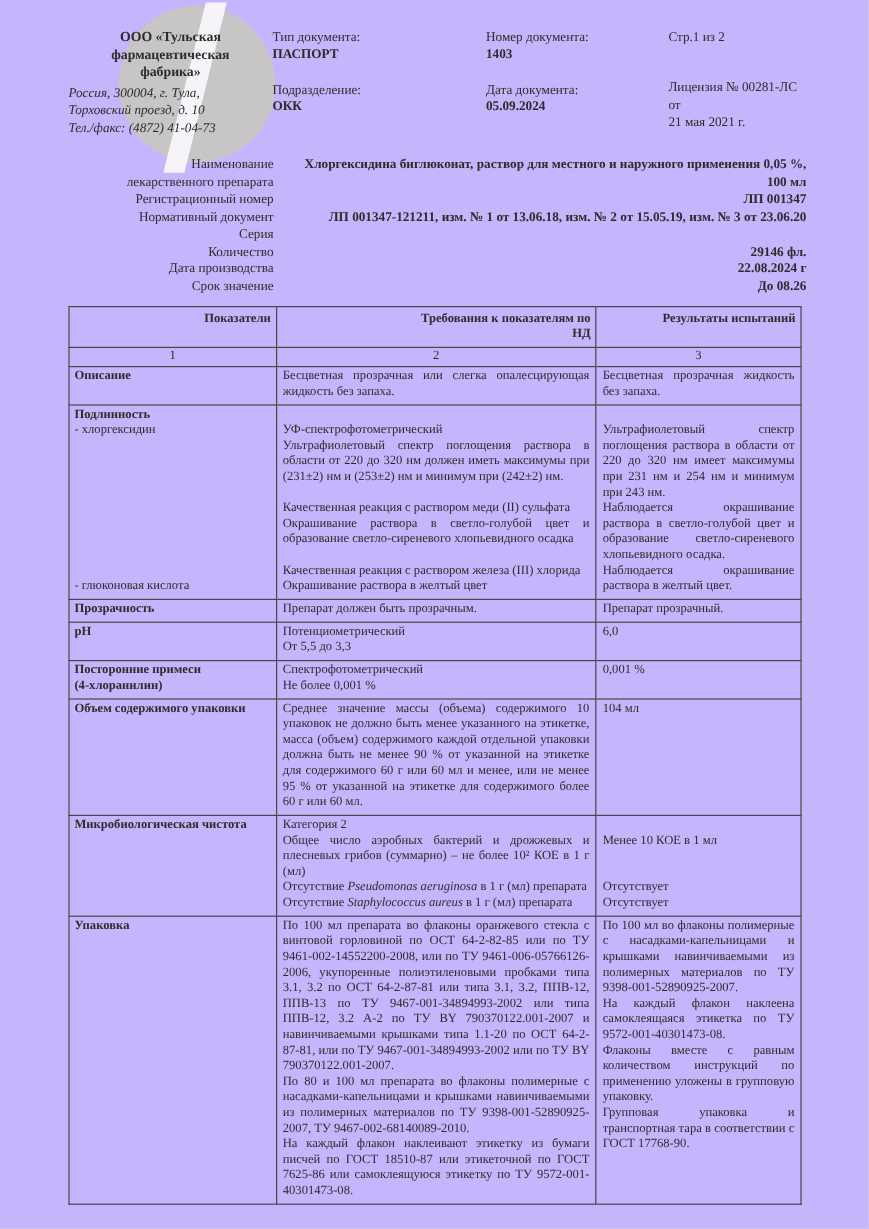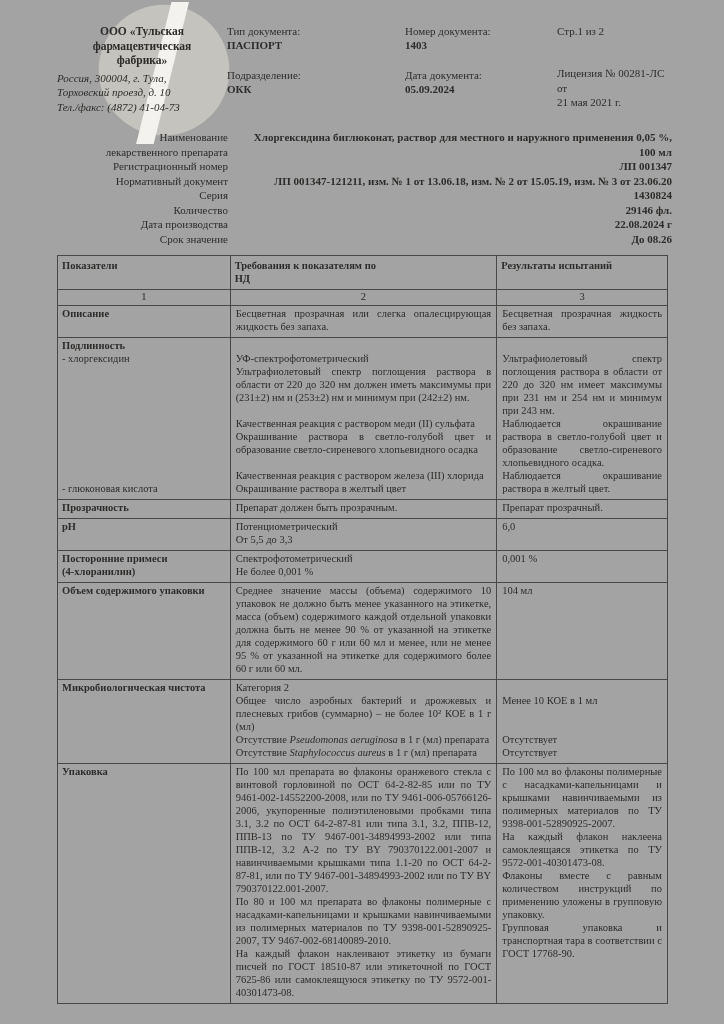--- a/index.html
+++ b/index.html
@@ -1,38 +1,38 @@
 <!DOCTYPE html>
 <html><head>
 <meta charset="utf-8">
 <style>
   html,body{margin:0;padding:0;}
   body{width:724px;height:1024px;background:#dddbd6;font-family:"Liberation Serif",serif;}
-  .page{position:relative;width:724px;height:1024px;background:#a3a3a3;color:#2e2c2a;overflow:hidden;}
+  .page{position:relative;width:724px;height:1024px;background:#c4b5fd;color:#2e2c2a;overflow:hidden;}
   .content{position:relative;padding:24px 52px 0 57px;z-index:1;}
   .b{font-weight:bold;}
   
   .logo{position:absolute;left:88px;top:2px;width:152px;height:142px;z-index:0;opacity:.9;}
   
   .hdr{display:grid;grid-template-columns:170px 178px 152px 1fr;font-size:11px;line-height:1.3;}
   .h-name{font-weight:bold;text-align:center;font-size:11.5px;line-height:1.28;padding:0 8px;}
   .h-addr{margin-top:3px;line-height:1.3;font-style:italic;}
   .h-col > div{display:block;}
   .h-gap{margin-top:15px;}
   .h-gap2{margin-top:28px;}
   
   .info{margin-top:16px;font-size:11px;line-height:1.32;}
   .i-row{display:grid;grid-template-columns:171px 1fr;text-align:right;}
   .i-label{white-space:pre-line;}
   .i-value{font-weight:bold;white-space:pre-line;}
   .i-value.nw{white-space:nowrap;}
   
   table.spec{margin-top:9px;width:611px;border-collapse:collapse;table-layout:fixed;font-size:10.5px;}
   table.spec th,table.spec td{border:1px solid #4a4845;vertical-align:top;}
-  table.spec th{font-weight:bold;text-align:left;padding:3px 4px 4px;line-height:1.25;}
+  table.spec th{font-weight:bold;text-align:right;padding:3px 4px 4px;line-height:1.25;}
   td.num{text-align:center;padding:0 0 1px;line-height:1.25;font-size:10.5px;}
   td.c1,td.c2,td.c3{padding:1px 5px 4px 5px;}
   td.c1{padding-left:4px;}
   .para{line-height:1.24;}
   .para.j{text-align:justify;}
   .para i{font-style:italic;}
   .hdr2-line{display:block;}
 </style>
 </head>
 <body>
@@ -90,21 +90,20 @@
       <div class="i-row">
         <div class="i-label">Регистрационный номер</div>
         <div class="i-value nw">ЛП 001347</div>
       </div>
       <div class="i-row">
         <div class="i-label">Нормативный документ</div>
         <div class="i-value nw">ЛП 001347-121211, изм. № 1 от 13.06.18, изм. № 2 от 15.05.19, изм. № 3 от 23.06.20</div>
       </div>
       <div class="i-row">
         <div class="i-label">Серия</div>
-        <div class="i-value nw">1430824</div>
       </div>
       <div class="i-row">
         <div class="i-label">Количество</div>
         <div class="i-value nw">29146 фл.</div>
       </div>
       <div class="i-row">
         <div class="i-label">Дата производства</div>
         <div class="i-value nw">22.08.2024 г</div>
       </div>
       <div class="i-row">

